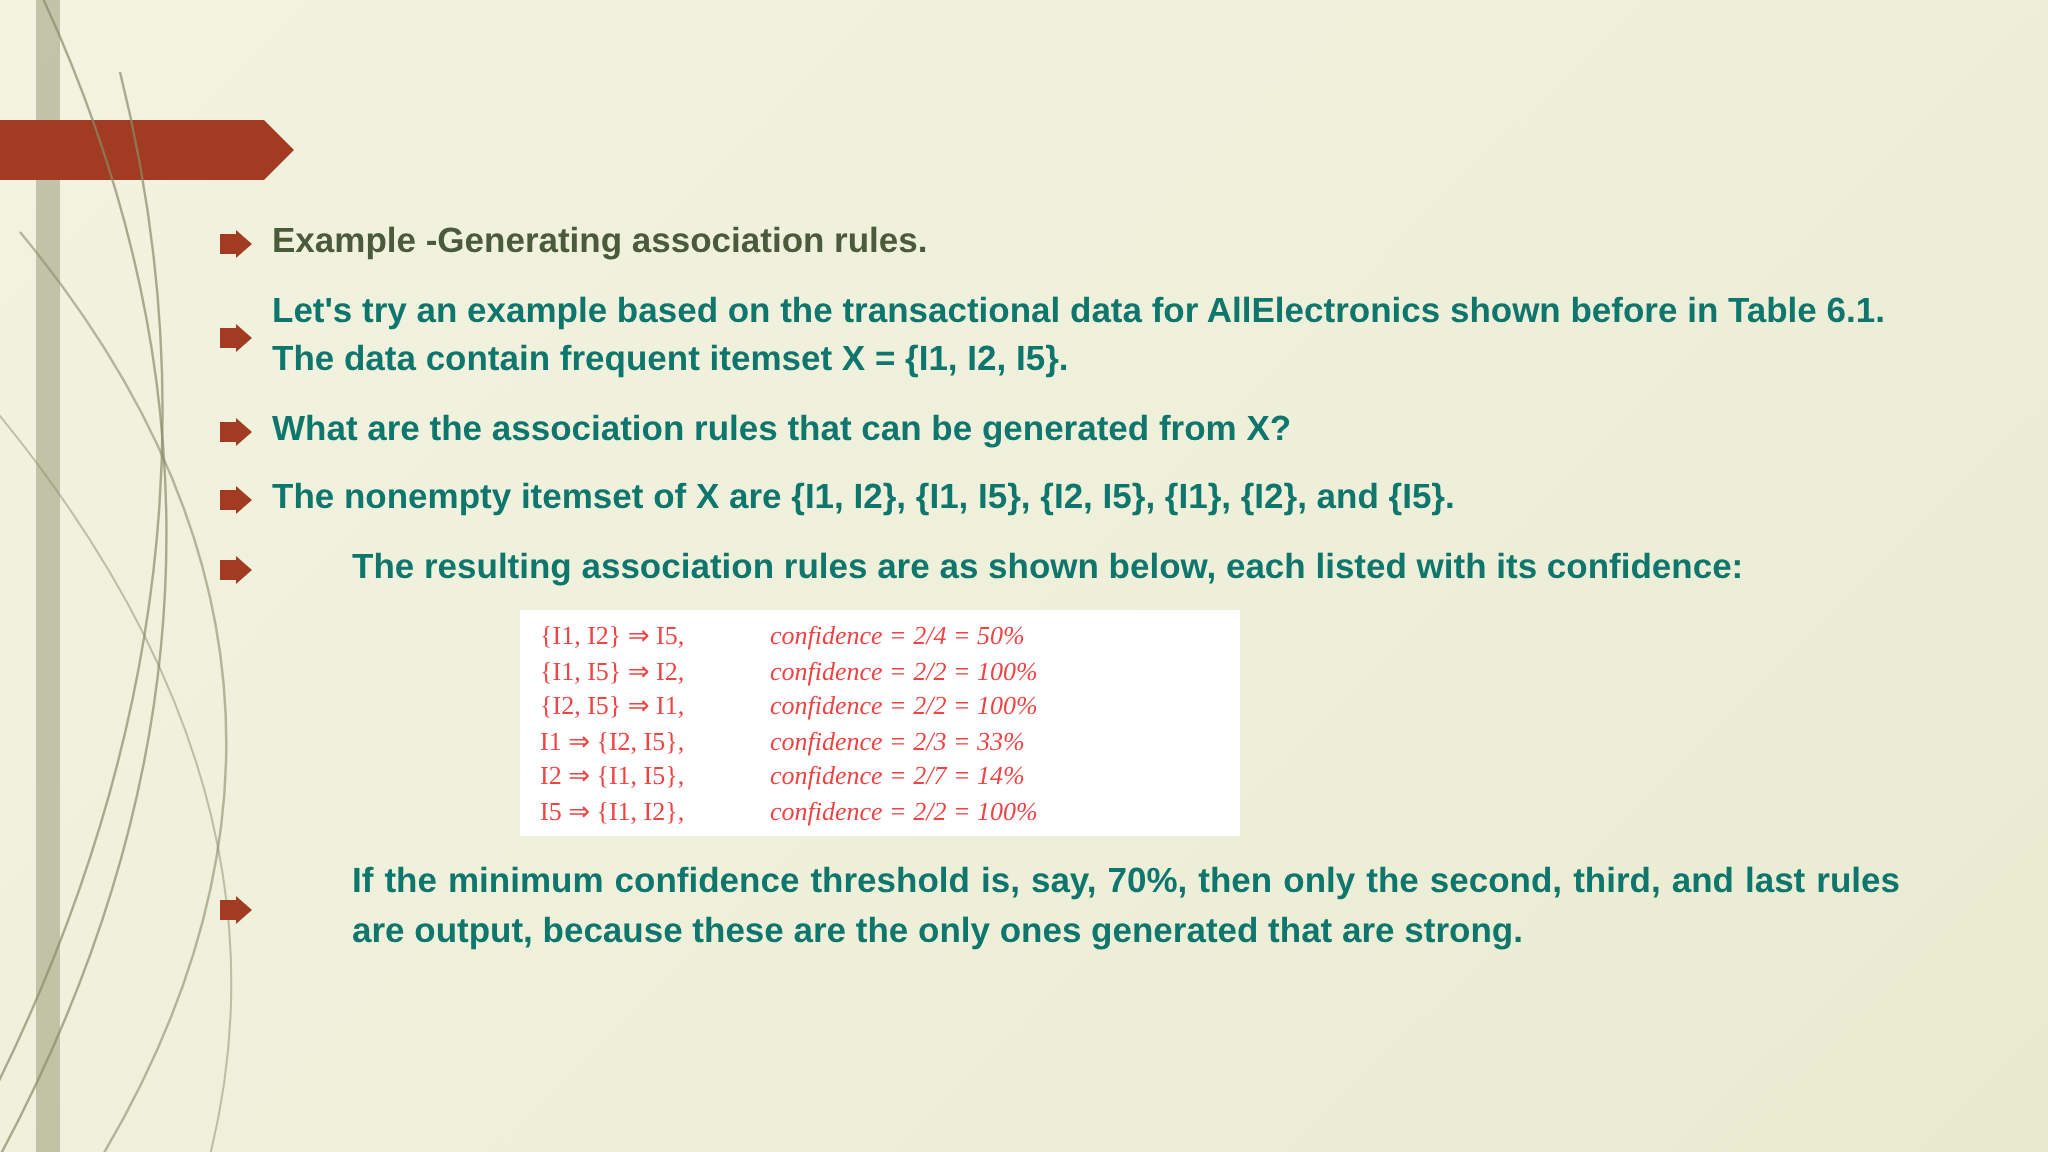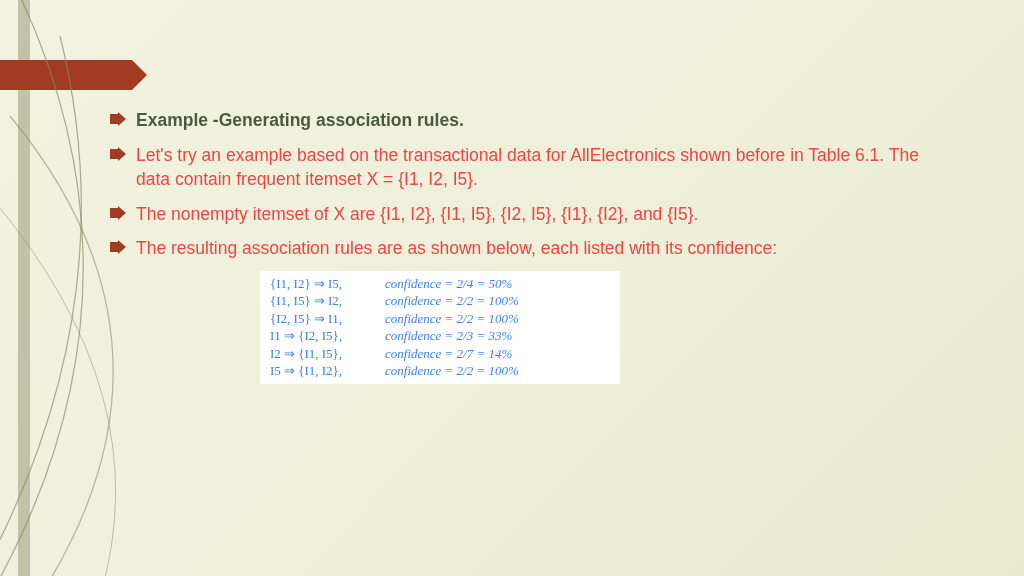--- a/index.html
+++ b/index.html
@@ -44,41 +44,41 @@
   
   .curves { position: absolute; left: -20px; bottom: -20px; width: 400px; height: 600px; pointer-events: none; }
 
   .content {
     position: absolute;
     left: 110px;
     top: 108px;
     width: 840px;
   }
 
-  .bullet-row { display: flex; align-items: flex-start; margin-bottom: 10px; }
+  .bullet-row { display: flex; align-items: center; margin-bottom: 10px; }
   .arrow-bullet {
     width: 16px; height: 14px;
     margin-right: 10px;
     margin-top: 4px;
     flex-shrink: 0;
   }
   .arrow-bullet svg { display: block; }
 
-  .bullet-text { font-size: 17.5px; line-height: 1.4; color: #ef4444; }
+  .bullet-text { font-size: 17.5px; line-height: 1.4; color: #0f766e; font-weight: bold; }
   .bullet-text.bold { font-weight: 700; color: #4a5a3a; }
-  .bullet-text.justify { text-align: justify; }
+  .bullet-text.justify { text-align: justify; margin-left: 40px; }
 
   .rules-block {
     background: #ffffff;
     margin: 4px 0 10px 150px;
     padding: 4px 10px 4px 10px;
     width: 360px;
     font-family: "Times New Roman", serif;
     font-size: 13px;
-    color: #3b82f6;
+    color: #ef4444;
     line-height: 1.35;
   }
   .rules-block .row { display: flex; }
   .rules-block .lhs { width: 115px; }
   .rules-block .rhs { font-style: italic; }
 </style>
 </head>
 <body>
 
 <div class="left-stripe"></div>
@@ -104,20 +104,28 @@
 
   <div class="bullet-row">
     <span class="arrow-bullet">
         <svg viewBox="0 0 16 14">
           <polygon points="0,2 8,2 8,0 16,7 8,14 8,12 0,12" fill="#a13b22"></polygon>
         </svg>
       </span>
     <span class="bullet-text">Let's try an example based on the transactional data for AllElectronics shown before in Table 6.1. The data contain frequent itemset X = {I1, I2, I5}.</span>
   </div>
 
+  <div class="bullet-row">
+    <span class="arrow-bullet">
+        <svg viewBox="0 0 16 14">
+          <polygon points="0,2 8,2 8,0 16,7 8,14 8,12 0,12" fill="#a13b22"></polygon>
+        </svg>
+      </span>
+    <span class="bullet-text">What are the association rules that can be generated from X?</span>
+  </div>
 
   <div class="bullet-row">
     <span class="arrow-bullet">
         <svg viewBox="0 0 16 14">
           <polygon points="0,2 8,2 8,0 16,7 8,14 8,12 0,12" fill="#a13b22"></polygon>
         </svg>
       </span>
     <span class="bullet-text">The nonempty itemset of X are {I1, I2}, {I1, I5}, {I2, I5}, {I1}, {I2}, and {I5}.</span>
   </div>
 
@@ -150,14 +158,22 @@
     <div class="row">
         <span class="lhs">I2 ⇒ {I1, I5},</span>
         <span class="rhs">confidence = 2/7 = 14%</span>
       </div>
     <div class="row">
         <span class="lhs">I5 ⇒ {I1, I2},</span>
         <span class="rhs">confidence = 2/2 = 100%</span>
       </div>
   </div>
 
+  <div class="bullet-row">
+    <span class="arrow-bullet">
+        <svg viewBox="0 0 16 14">
+          <polygon points="0,2 8,2 8,0 16,7 8,14 8,12 0,12" fill="#a13b22"></polygon>
+        </svg>
+      </span>
+    <span class="bullet-text justify">If the minimum confidence threshold is, say, 70%, then only the second, third, and last rules are output, because these are the only ones generated that are strong.</span>
+  </div>
 
 </div>
 
 </body></html>

